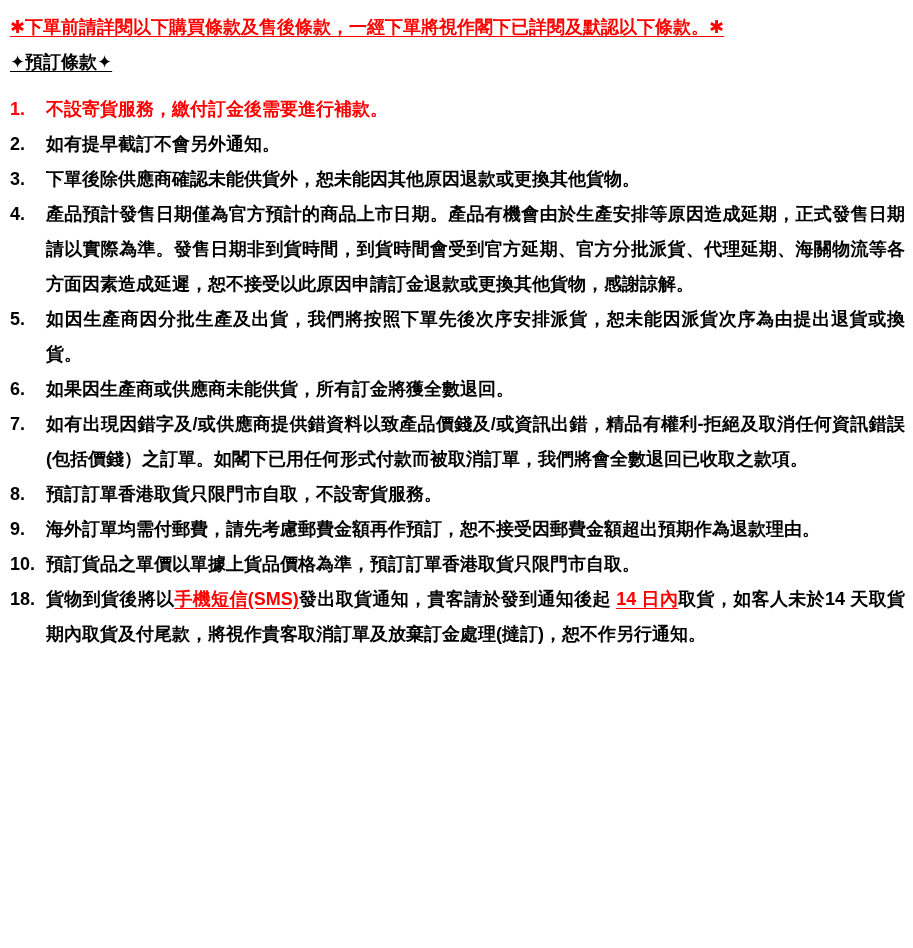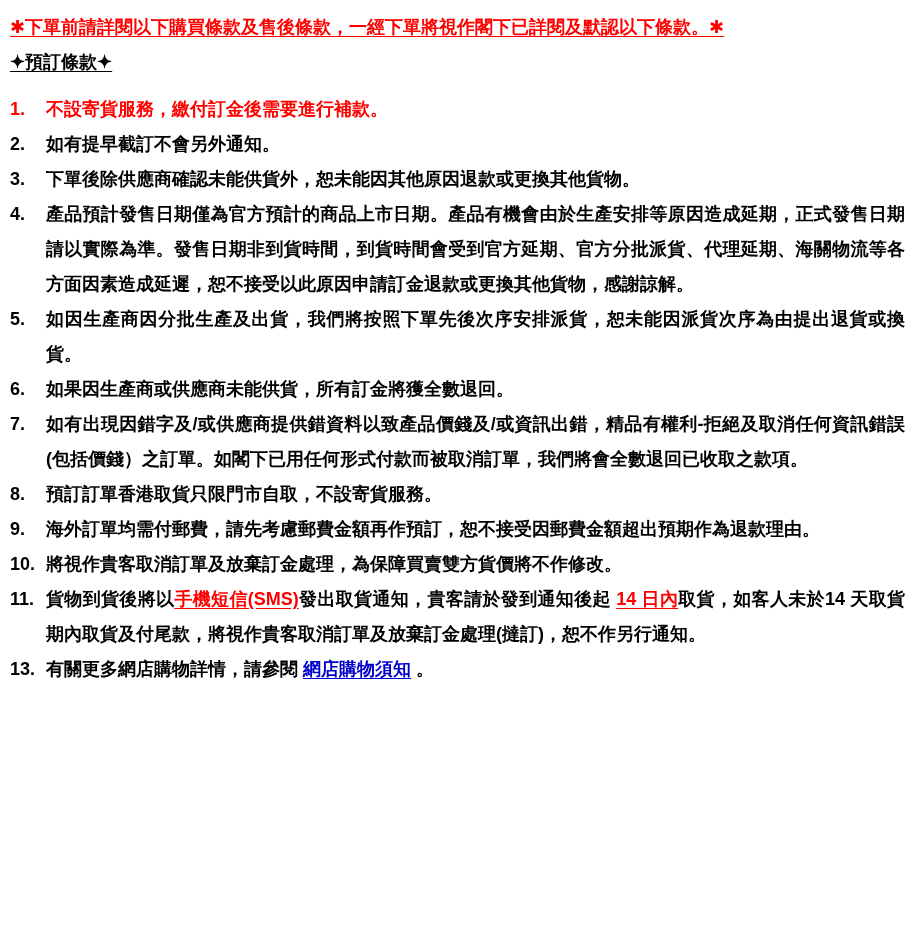--- a/index.html
+++ b/index.html
@@ -18,21 +18,20 @@
     text-decoration: underline;
     text-underline-offset: 3px;
     line-height: 35px;
   }
   .section-heading {
     display: inline-block;
     color: var(--text, #000000);
     text-decoration: underline;
     text-underline-offset: 3px;
     line-height: 35px;
-    font-family: Liberation Serif, serif;
   }
   .heading-row { margin-bottom: 12px; }
   .terms-list { width: 100%; }
   .term-item {
     display: flex;
     line-height: 35px;
   }
   .term-num {
     flex: 0 0 36px;
     width: 36px;
@@ -97,24 +96,20 @@
       <div class="term-item">
         <span class="term-num">8.</span>
         <span class="term-text"><span class="seg-normal">預訂訂單香港取貨只限門市自取，不設寄貨服務。</span></span>
       </div>
       <div class="term-item">
         <span class="term-num">9.</span>
         <span class="term-text"><span class="seg-normal">海外訂單均需付郵費，請先考慮郵費金額再作預訂，恕不接受因郵費金額超出預期作為退款理由。</span></span>
       </div>
       <div class="term-item">
         <span class="term-num">10.</span>
-        <span class="term-text"><span class="seg-normal">將視作貴客取消訂單及放棄訂金處理，為保障買賣雙方貨價將不作修改。</span></span>
+        <span class="term-text"><span class="seg-normal">預訂貨品之單價以單據上貨品價格為準，預訂訂單香港取貨只限門市自取。</span></span>
       </div>
       <div class="term-item">
-        <span class="term-num">11.</span>
+        <span class="term-num">18.</span>
         <span class="term-text"><span class="seg-normal">貨物到貨後將以</span><span class="seg-red-underline">手機短信(SMS)</span><span class="seg-normal">發出取貨通知，貴客請於發到通知後起 </span><span class="seg-red-underline">14 日內</span><span class="seg-normal">取貨，如客人未於14 天取貨期內取貨及付尾款，將視作貴客取消訂單及放棄訂金處理(撻訂)，恕不作另行通知。</span></span>
-      </div>
-      <div class="term-item">
-        <span class="term-num">13.</span>
-        <span class="term-text"><span class="seg-normal">有關更多網店購物詳情，請參閱 </span><a class="seg-link" href="#">網店購物須知</a><span class="seg-normal"> 。</span></span>
       </div>
     </div>
 </div>
 
 </body></html>

